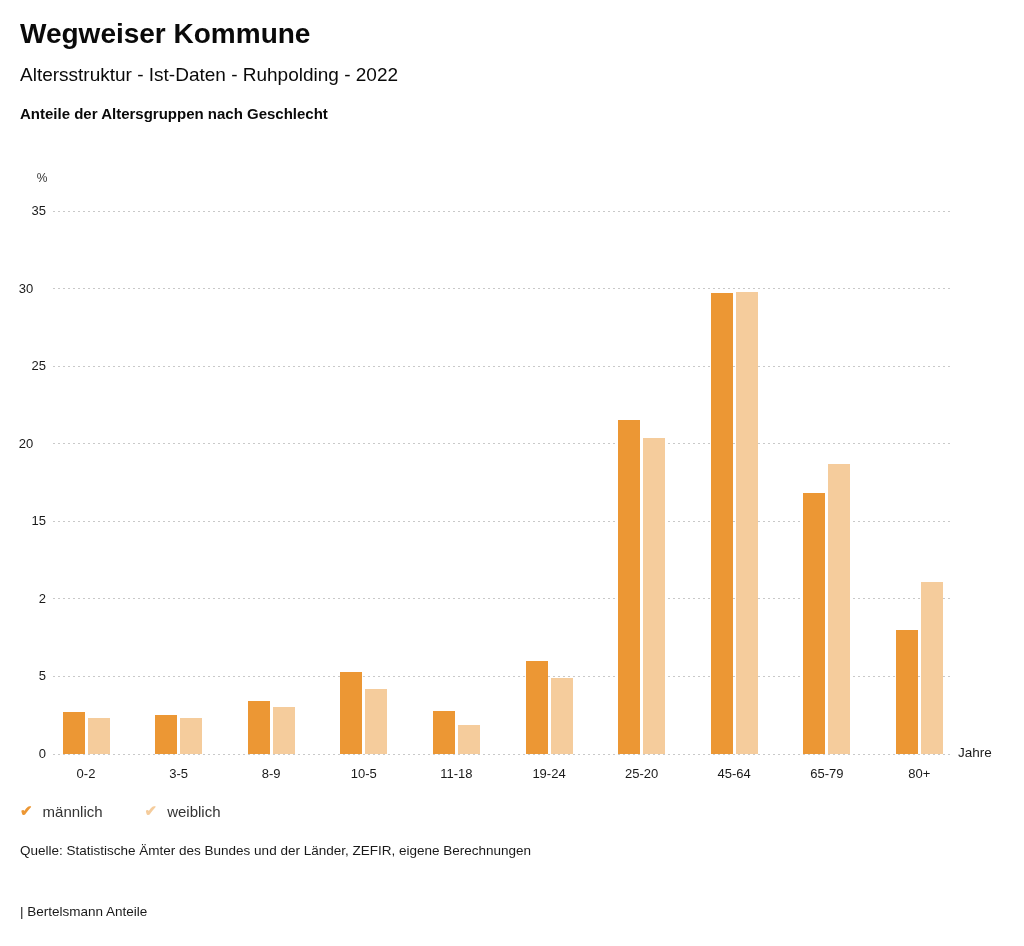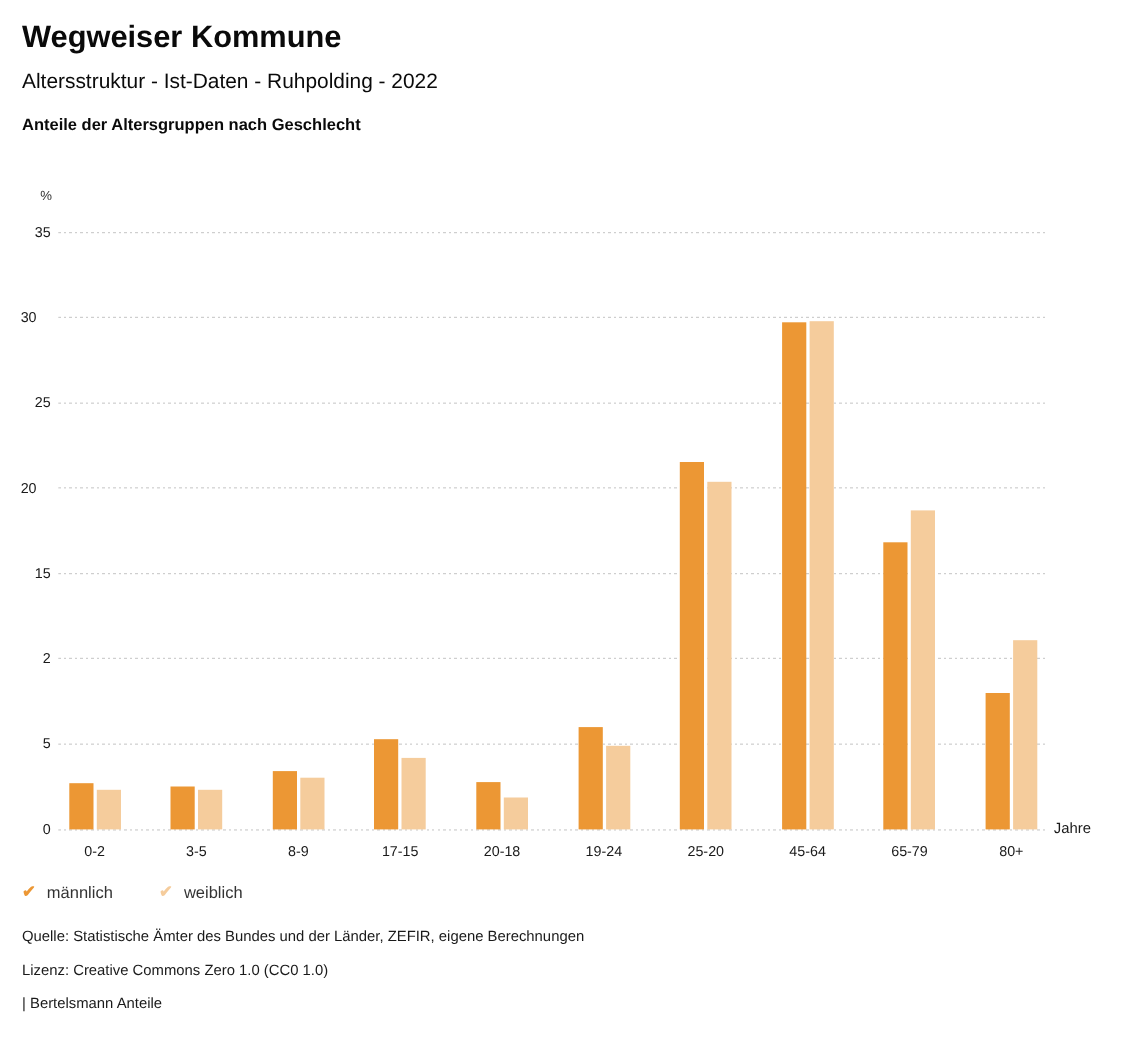--- a/index.html
+++ b/index.html
@@ -96,24 +96,24 @@
       <div class="bar" style="left: 34.5px; width: 22px; top: 507.317px; height: 35.6829px; background: rgb(245, 204, 156);"></div>
       <div class="xtick" style="left: -13px;">0-2</div>
       <div class="bar" style="left: 102.1px; width: 22px; top: 504.214px; height: 38.7857px; background: rgb(236, 151, 52);"></div>
       <div class="bar" style="left: 127.1px; width: 22px; top: 507.317px; height: 35.6829px; background: rgb(245, 204, 156);"></div>
       <div class="xtick" style="left: 79.6px;">3-5</div>
       <div class="bar" style="left: 194.7px; width: 22px; top: 490.251px; height: 52.7486px; background: rgb(236, 151, 52);"></div>
       <div class="bar" style="left: 219.7px; width: 22px; top: 496.457px; height: 46.5429px; background: rgb(245, 204, 156);"></div>
       <div class="xtick" style="left: 172.2px;">8-9</div>
       <div class="bar" style="left: 287.3px; width: 22px; top: 460.774px; height: 82.2257px; background: rgb(236, 151, 52);"></div>
       <div class="bar" style="left: 312.3px; width: 22px; top: 477.84px; height: 65.16px; background: rgb(245, 204, 156);"></div>
-      <div class="xtick" style="left: 264.8px;">17-15</div>
+      <div class="xtick" style="left: 264.8px;">10-5</div>
       <div class="bar" style="left: 379.9px; width: 22px; top: 499.56px; height: 43.44px; background: rgb(236, 151, 52);"></div>
       <div class="bar" style="left: 404.9px; width: 22px; top: 513.523px; height: 29.4771px; background: rgb(245, 204, 156);"></div>
-      <div class="xtick" style="left: 357.4px;">20-18</div>
+      <div class="xtick" style="left: 357.4px;">11-18</div>
       <div class="bar" style="left: 472.5px; width: 22px; top: 449.914px; height: 93.0857px; background: rgb(236, 151, 52);"></div>
       <div class="bar" style="left: 497.5px; width: 22px; top: 466.98px; height: 76.02px; background: rgb(245, 204, 156);"></div>
       <div class="xtick" style="left: 450px;">19-24</div>
       <div class="bar" style="left: 565.1px; width: 22px; top: 209.443px; height: 333.557px; background: rgb(236, 151, 52);"></div>
       <div class="bar" style="left: 590.1px; width: 22px; top: 226.509px; height: 316.491px; background: rgb(245, 204, 156);"></div>
       <div class="xtick" style="left: 542.6px;">25-20</div>
       <div class="bar" style="left: 657.7px; width: 22px; top: 82.2257px; height: 460.774px; background: rgb(236, 151, 52);"></div>
       <div class="bar" style="left: 682.7px; width: 22px; top: 80.6743px; height: 462.326px; background: rgb(245, 204, 156);"></div>
       <div class="xtick" style="left: 635.2px;">45-64</div>
       <div class="bar" style="left: 750.3px; width: 22px; top: 282.36px; height: 260.64px; background: rgb(236, 151, 52);"></div>
@@ -131,15 +131,14 @@
         <span class="legend-check" style="color: rgb(236, 151, 52);">✔</span>
         <span class="legend-label">männlich</span>
       </span>
       <span class="legend-item">
         <span class="legend-check" style="color: rgb(245, 204, 156);">✔</span>
         <span class="legend-label">weiblich</span>
       </span>
     </div>
 
   <div class="footer-line footer-source">Quelle: Statistische Ämter des Bundes und der Länder, ZEFIR, eigene Berechnungen</div>
-  <div class="footer-line footer-license">Lizenz: Creative Commons Zero 1.0 (CC0 1.0)</div>
   <div class="footer-line footer-attrib">| Bertelsmann Anteile</div>
 </div>
 
 </body></html>

